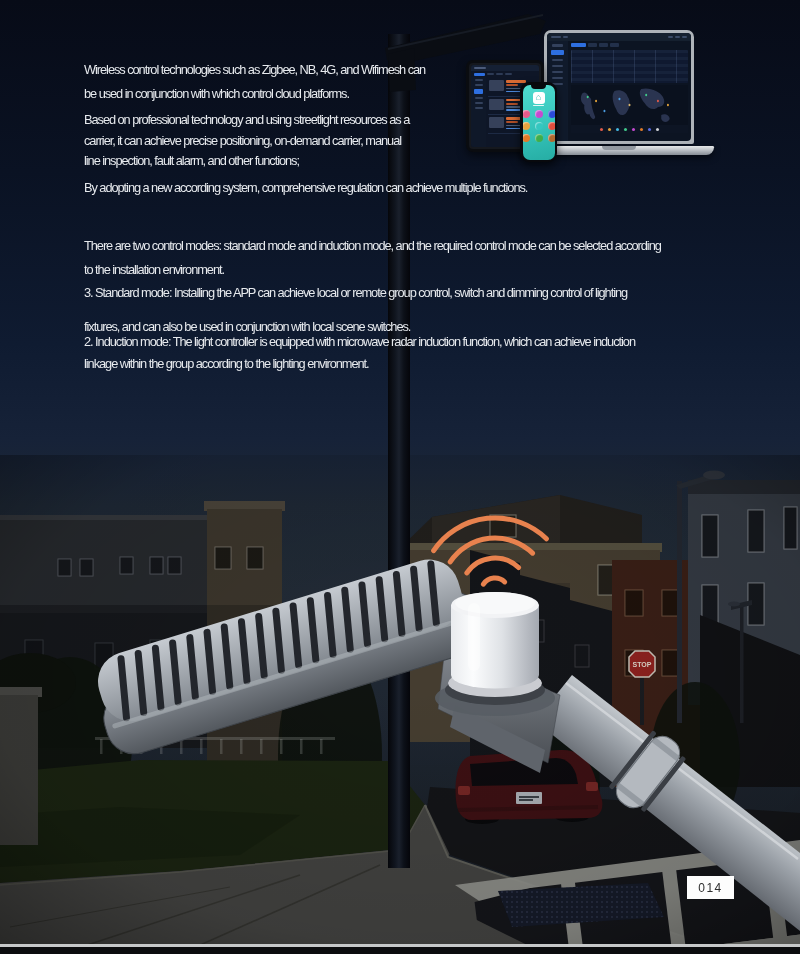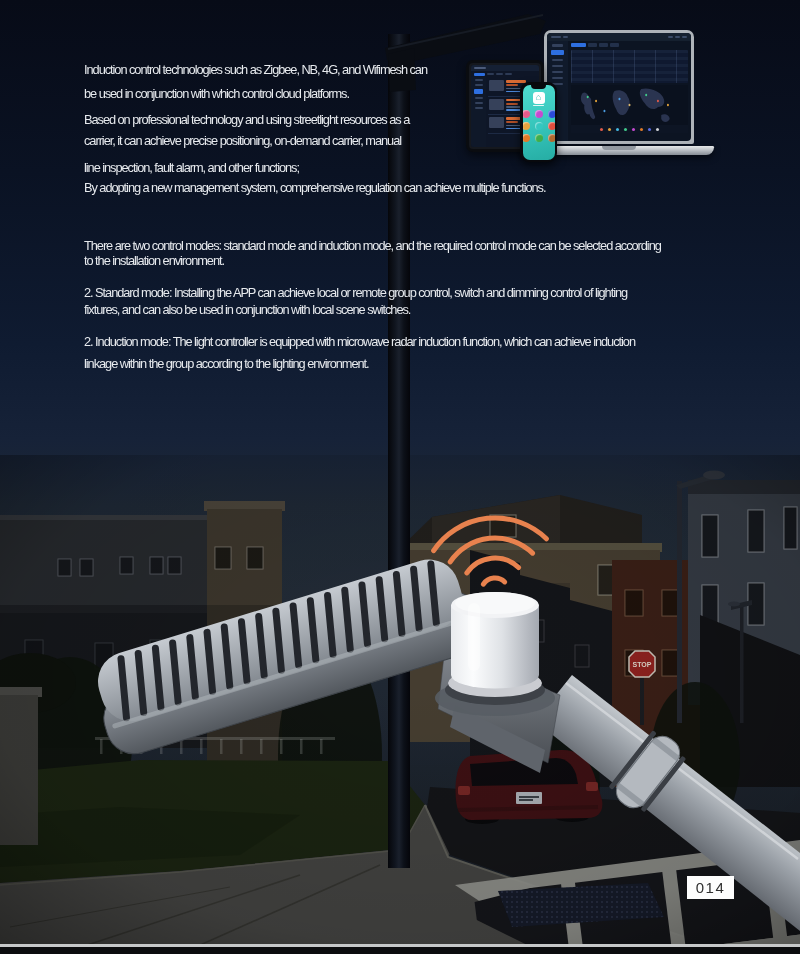--- a/index.html
+++ b/index.html
@@ -96,21 +96,21 @@
     background:#08090D;border-radius:0 0 4px 4px;}
   .ph-home{width:12px;height:12px;background:#fff;border-radius:3px;margin:7px auto 1px;
     display:flex;align-items:center;justify-content:center;font-size:9px;line-height:9px;color:#29B3AA;}
   .ph-caption{width:11px;height:1.5px;background:rgba(255,255,255,.85);margin:1px auto 4px;border-radius:1px;}
   .ph-grid{display:grid;grid-template-columns:repeat(3,8px);gap:4px 5px;justify-content:center;}
   .ph-grid i{display:block;width:8px;height:8px;border-radius:50%;box-shadow:inset 1px 1px 1px rgba(255,255,255,.45);}
 
   
   #page-badge{left:687px;top:876px;width:47px;height:23px;background:#FDFDFD;z-index:6;
     display:flex;align-items:center;justify-content:center;
-    font-size:15px;letter-spacing:1.5px;color:#2F2F2F;}
+    font-size:12px;letter-spacing:1.5px;color:#2F2F2F;}
   #bottom-line{left:0;top:944px;width:800px;height:3px;background:#C6C8C9;z-index:6;}
   #bottom-strip{left:0;top:947px;width:800px;height:7px;background:#0B0C0E;z-index:6;}
 </style>
 </head>
 <body>
 
 <div class="page">
 
   <svg id="photo-bg" class="abs" width="800" height="499" viewBox="0 0 800 499">
     <defs>
@@ -509,33 +509,33 @@
           <i style="background: rgb(224, 78, 63);"></i>
           <i style="background: rgb(224, 122, 40);"></i>
           <i style="background: rgb(63, 174, 74);"></i>
           <i style="background: rgb(176, 106, 47);"></i>
         </div>
       </div>
     </div>
   </div>
 
   <div id="intro" class="textblock">
-    <div class="tline" style="top:0px">Induction control technologies such as Zigbee, NB, 4G, and Wifimesh can</div>
+    <div class="tline" style="top:0px">Wireless control technologies such as Zigbee, NB, 4G, and Wifimesh can</div>
     <div class="tline" style="top:23.5px">be used in conjunction with which control cloud platforms.</div>
     <div class="tline" style="top:50px">Based on professional technology and using streetlight resources as a</div>
     <div class="tline" style="top:70.5px">carrier, it can achieve precise positioning, on-demand carrier, manual</div>
-    <div class="tline" style="top:98px">line inspection, fault alarm, and other functions;</div>
-    <div class="tline" style="top:117.5px">By adopting a new management system, comprehensive regulation can achieve multiple functions.</div>
+    <div class="tline" style="top:91px">line inspection, fault alarm, and other functions;</div>
+    <div class="tline" style="top:117.5px">By adopting a new according system, comprehensive regulation can achieve multiple functions.</div>
   </div>
 
   <div id="modes" class="textblock">
     <div class="tline" style="top:0px">There are two control modes: standard mode and induction mode, and the required control mode can be selected according</div>
-    <div class="tline" style="top:15px">to the installation environment.</div>
-    <div class="tline" style="top:47px">2. Standard mode: Installing the APP can achieve local or remote group control, switch and dimming control of lighting</div>
-    <div class="tline" style="top:64px">fixtures, and can also be used in conjunction with local scene switches.</div>
+    <div class="tline" style="top:24px">to the installation environment.</div>
+    <div class="tline" style="top:47px">3. Standard mode: Installing the APP can achieve local or remote group control, switch and dimming control of lighting</div>
+    <div class="tline" style="top:81px">fixtures, and can also be used in conjunction with local scene switches.</div>
     <div class="tline" style="top:96px">2. Induction mode: The light controller is equipped with microwave radar induction function, which can achieve induction</div>
     <div class="tline" style="top:117.5px">linkage within the group according to the lighting environment.</div>
   </div>
 
   <div id="page-badge" class="abs">
     <span>014</span>
   </div>
   <div id="bottom-line" class="abs"></div>
   <div id="bottom-strip" class="abs"></div>
 </div>

